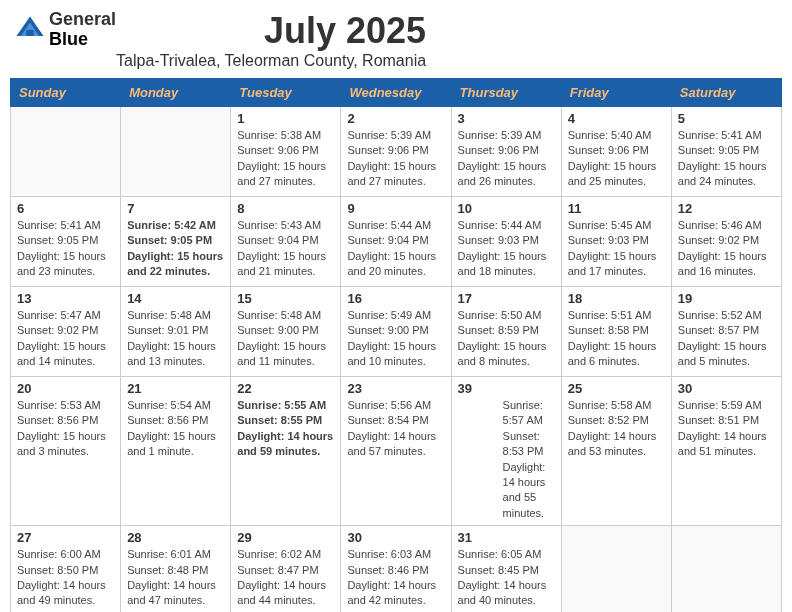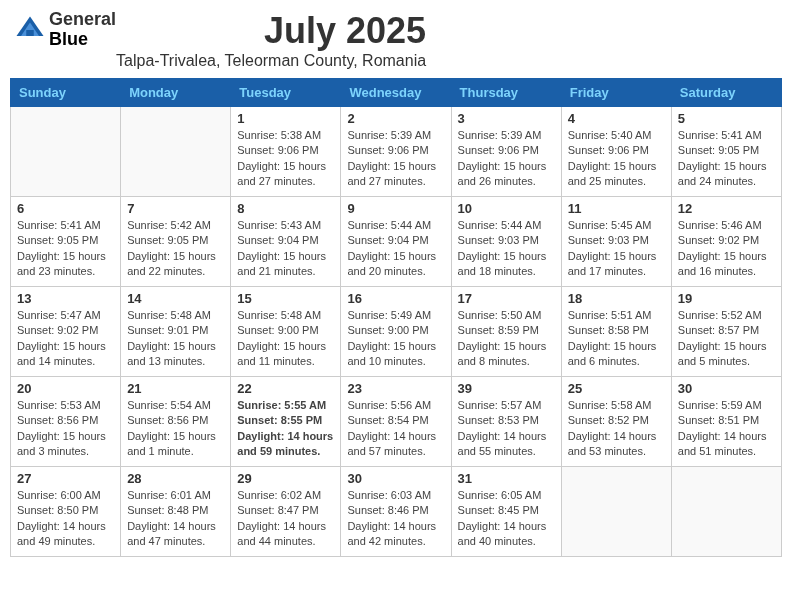--- a/index.html
+++ b/index.html
@@ -52,25 +52,26 @@
       font-size: 16px;
       color: #333;
     }
     .calendar {
       width: 100%;
       border-collapse: collapse;
       border: 1px solid #ccc;
     }
     .calendar th {
       background: #1a5fa8;
-      color: #7dd3fc;
+      color: #fdba74;
       text-align: left;
       padding: 6px 8px;
       font-size: 13px;
       border: 1px solid #1a5fa8;
+      font-style: italic;
     }
     .calendar td {
       vertical-align: top;
       border: 1px solid #ccc;
       padding: 4px 6px;
       width: calc(100% / 7);
       min-height: 80px;
       font-size: 11px;
       color: #333;
       background: #fff;
@@ -164,21 +165,21 @@
       </tr>
       <tr class="week-row">
         <td>
           <span class="day-number">6</span>
           <div class="day-info" style="white-space: pre-line;">Sunrise: 5:41 AM
 Sunset: 9:05 PM
 Daylight: 15 hours and 23 minutes.</div>
         </td>
         <td>
           <span class="day-number">7</span>
-          <div class="day-info" style="white-space: pre-line;">Sunrise: 5:42 AM
+          <div class="day-info" style="white-space: pre-line; font-weight: bold;">Sunrise: 5:42 AM
 Sunset: 9:05 PM
 Daylight: 15 hours and 22 minutes.</div>
         </td>
         <td>
           <span class="day-number">8</span>
           <div class="day-info" style="white-space: pre-line;">Sunrise: 5:43 AM
 Sunset: 9:04 PM
 Daylight: 15 hours and 21 minutes.</div>
         </td>
         <td>
@@ -270,21 +271,21 @@
 Daylight: 14 hours and 59 minutes.</div>
         </td>
         <td>
           <span class="day-number">23</span>
           <div class="day-info" style="white-space: pre-line;">Sunrise: 5:56 AM
 Sunset: 8:54 PM
 Daylight: 14 hours and 57 minutes.</div>
         </td>
         <td>
           <span class="day-number">39</span>
-          <div class="day-info" style="white-space: pre-line;">Sunrise: 5:57 AM
+          <div class="day-info" style="white-space: pre-line; margin-left: 45px;">Sunrise: 5:57 AM
 Sunset: 8:53 PM
 Daylight: 14 hours and 55 minutes.</div>
         </td>
         <td>
           <span class="day-number">25</span>
           <div class="day-info" style="white-space: pre-line;">Sunrise: 5:58 AM
 Sunset: 8:52 PM
 Daylight: 14 hours and 53 minutes.</div>
         </td>
         <td>

